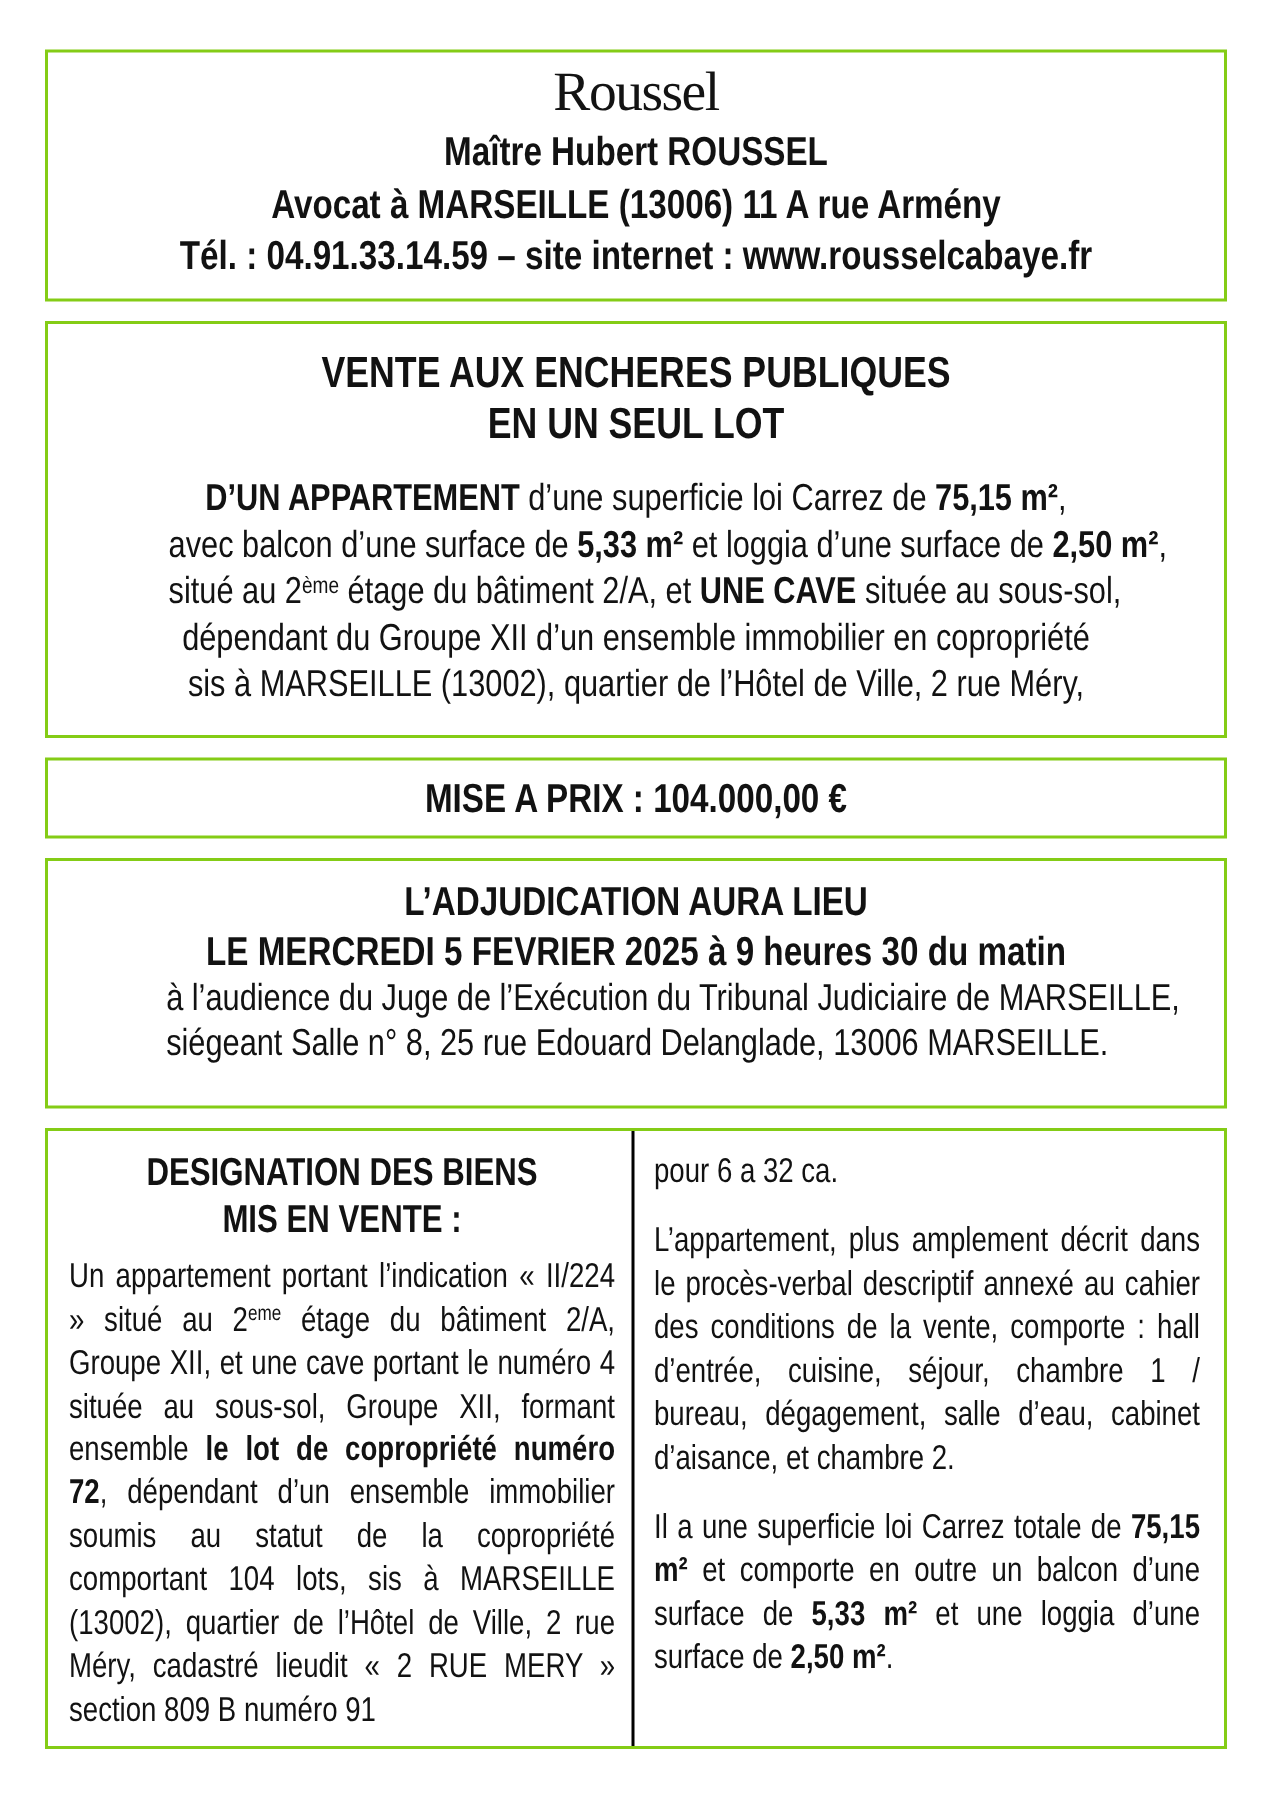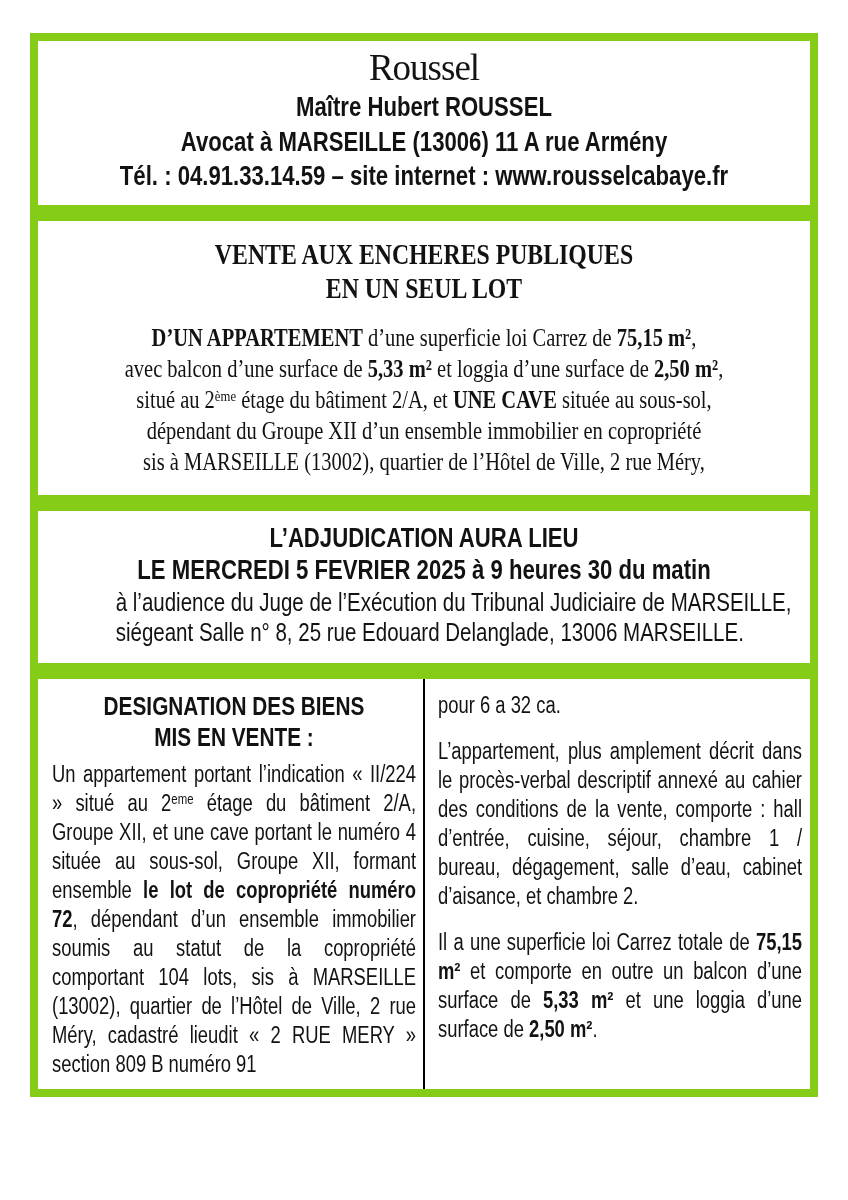--- a/index.html
+++ b/index.html
@@ -13,23 +13,23 @@
     color: #121212;
   }
   .page {
     box-sizing: border-box;
     width: 848px;
     height: 1200px;
     padding: 33px 30px 0 30px;
   }
   .box {
     box-sizing: border-box;
-    border: 8px solid #84cc16;
+    border: 2px solid #84cc16;
     background: #fff;
-    margin-bottom: 0;
+    margin-bottom: 13px;
   }
   
   .fit-line {
     white-space: nowrap;
     text-align: center;
     transform: scaleX(0.82);
     transform-origin: 50% 50%;
     line-height: 1.2;
   }
   .bold { font-weight: bold; }
@@ -44,31 +44,31 @@
     font-family: "Liberation Serif", serif;
     font-size: 37px;
     line-height: 0.82;
     letter-spacing: -1px;
     text-align: left;
     color: #131313;
   }
   .hdr-line { font-size: 27px; margin-top: 2px; }
 
   
-  .sale-box { padding: 16px 12px 18px 12px; font-family: Liberation Serif, serif; }
+  .sale-box { padding: 16px 12px 18px 12px; }
   .sale-title { font-size: 29px; font-weight: bold; }
   .sale-para { margin-top: 16px; }
   .sale-para .fit-line { font-size: 25px; line-height: 1.24; }
 
   
   .line-box { padding: 9px 10px; }
   .line-box .fit-line { font-size: 27px; }
 
   
-  .adjud-box { padding: 11px 10px 16px 10px; }
+  .adjud-box { padding: 11px 10px 27px 10px; }
   .adjud-box .b1 { font-size: 27px; }
   .adjud-box .b2 { font-size: 27px; }
   .adjud-box .r1, .adjud-box .r2 { font-size: 25px; font-weight: normal; }
 
   
   .desig-box { display: flex; align-items: stretch; min-height: 392px; padding: 0; }
   .col { box-sizing: border-box; overflow: hidden; }
   .col-left  { width: 389px; padding: 12px 0 10px 14px; }
   .col-right { width: 391px; border-left: 2px solid #000; padding: 12px 0 10px 13px; }
   .col-inner {
@@ -105,20 +105,23 @@
     <div class="fit-line sale-title">EN UN SEUL LOT</div>
     <div class="sale-para">
       <div class="fit-line"><span class="seg-b">D’UN APPARTEMENT</span><span> d’une superficie loi Carrez de </span><span class="seg-b">75,15 m²</span><span>,</span></div>
       <div class="fit-line"><span>avec balcon d’une surface de </span><span class="seg-b">5,33 m²</span><span> et loggia d’une surface de </span><span class="seg-b">2,50 m²</span><span>,</span></div>
       <div class="fit-line"><span>situé au 2</span><span class="seg-sup">ème</span><span> étage du bâtiment 2/A, et </span><span class="seg-b">UNE CAVE</span><span> située au sous-sol,</span></div>
       <div class="fit-line"><span>dépendant du Groupe XII d’un ensemble immobilier en copropriété</span></div>
       <div class="fit-line"><span>sis à MARSEILLE (13002), quartier de l’Hôtel de Ville, 2 rue Méry,</span></div>
     </div>
   </div>
 
+  <div class="box line-box">
+    <div class="fit-line bold">MISE A PRIX : 104.000,00 €</div>
+  </div>
 
 
   <div class="box adjud-box">
     <div class="fit-line bold b1">L’ADJUDICATION AURA LIEU</div>
     <div class="fit-line bold b2">LE MERCREDI 5 FEVRIER 2025 à 9 heures 30 du matin</div>
     <div class="fit-line r1">à l’audience du Juge de l’Exécution du Tribunal Judiciaire de MARSEILLE,</div>
     <div class="fit-line r2">siégeant Salle n° 8, 25 rue Edouard Delanglade, 13006 MARSEILLE.</div>
   </div>
 
   <div class="box desig-box">

